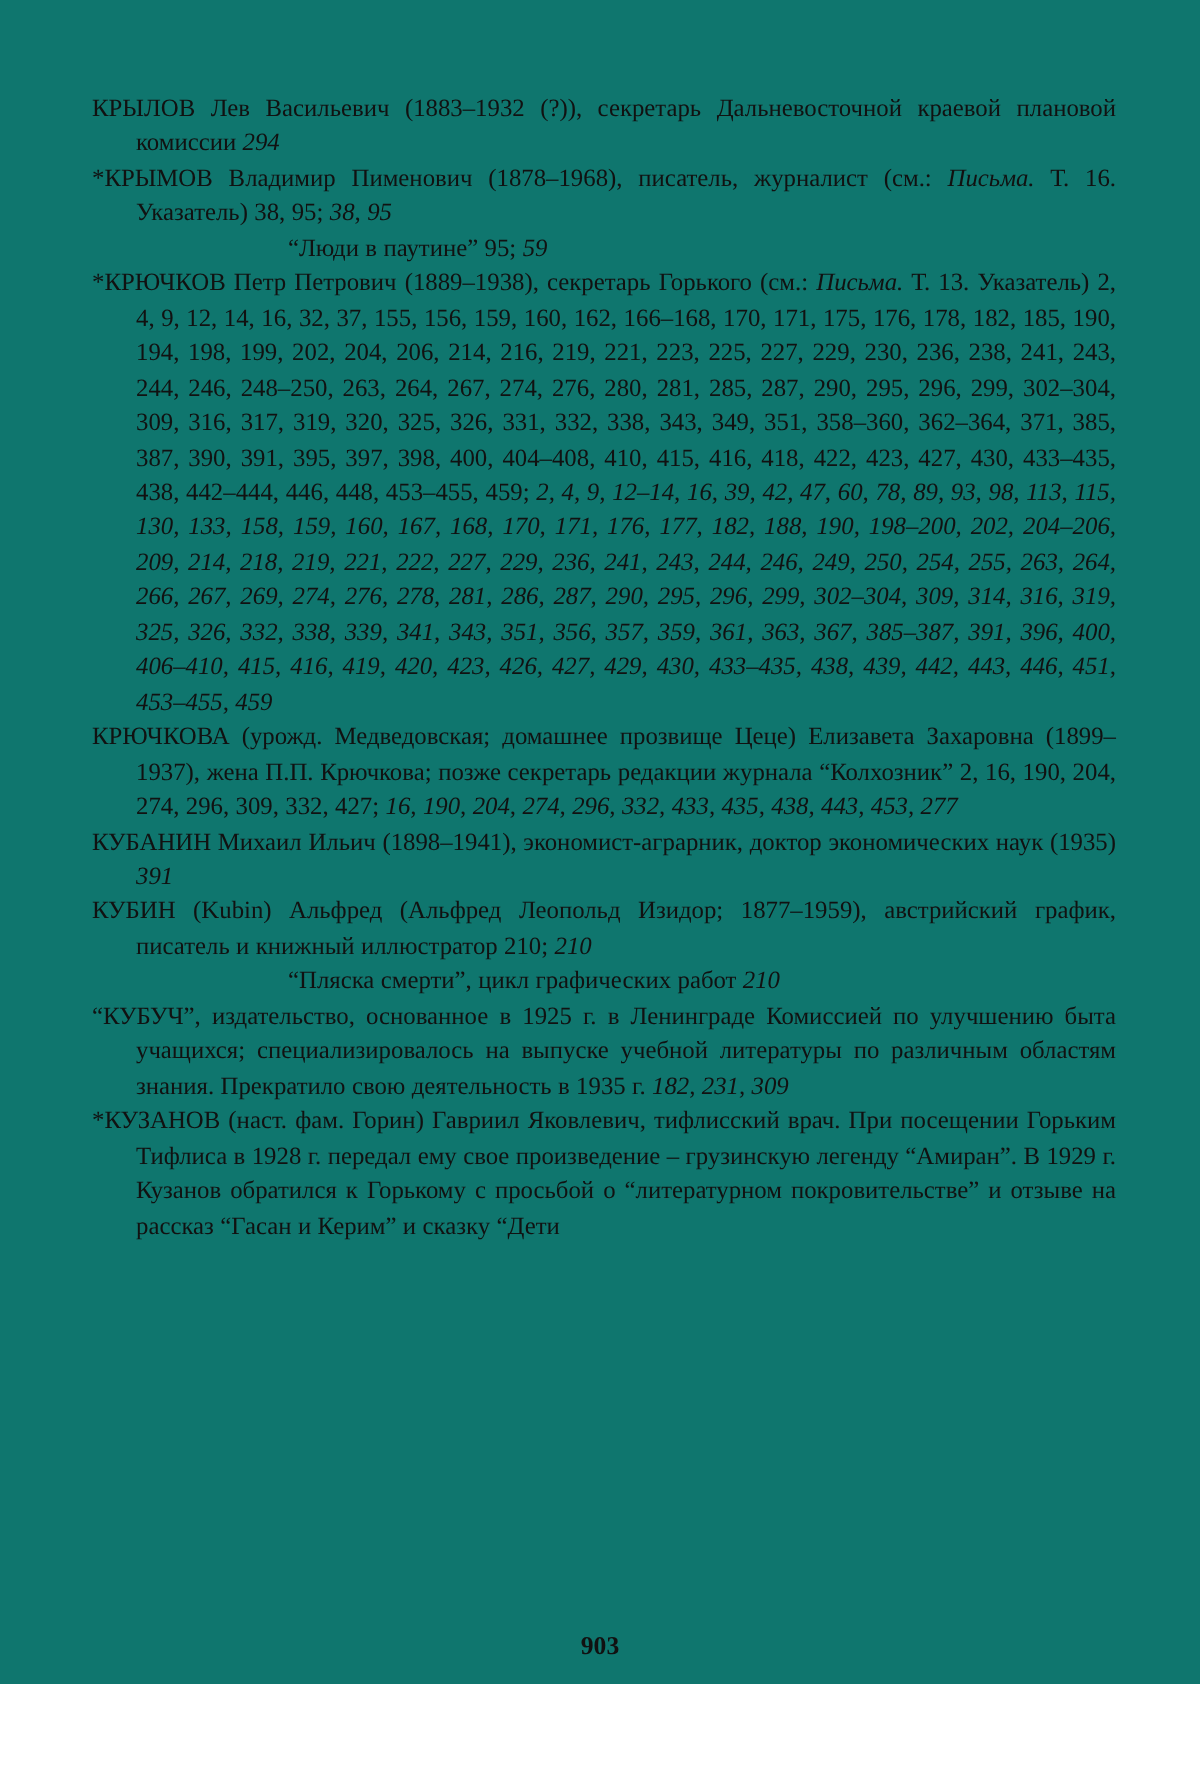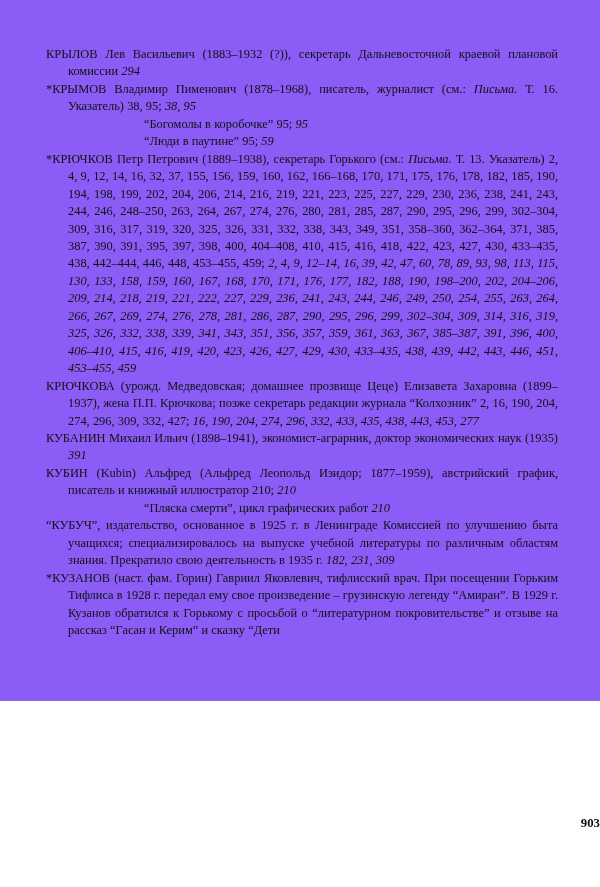--- a/index.html
+++ b/index.html
@@ -13,22 +13,22 @@
     height: 887px;
     position: relative;
     overflow: hidden;
     font-family: "Liberation Serif", "DejaVu Serif", serif;
     color: #111111;
   }
   #page {
     position: absolute;
     left: 0; top: 0;
     width: 600px;
-    height: 701px;
-    background: #8b5cf6;
+    height: 842px;
+    background: #0f766e;
   }
   #text-column {
     position: absolute;
     left: 46px;
     top: 46px;
     width: 512px;
   }
   .entry {
     font-size: 12.4px;
     line-height: 17.45px;
@@ -47,37 +47,36 @@
     text-align: left;
   }
   i, .it {
     font-style: italic;
   }
   .page-number {
     position: absolute;
     left: 0;
     top: 816px;
     width: 600px;
-    text-align: right;
+    text-align: center;
     font-family: "Liberation Serif", "DejaVu Serif", serif;
     font-weight: bold;
     font-size: 12.8px;
   }
   
   .entry { text-align-last: left; }
 </style>
 </head>
 <body>
 
 <div id="page">
 
   <div id="text-column">
       <p class="entry"><span>КРЫЛОВ Лев Васильевич (1883–1932 (?)), секретарь Дальневосточной краевой плановой комиссии </span><i>294</i></p>
       <p class="entry"><span>*КРЫМОВ Владимир Пименович (1878–1968), писатель, журналист (см.: </span><i>Письма.</i><span> Т. 16. Указатель) 38, 95; </span><i>38, 95</i></p>
-      <p class="entry sub"><span>“Богомолы в коробочке” 95; </span><i>95</i></p>
       <p class="entry sub"><span>“Люди в паутине” 95; </span><i>59</i></p>
       <p class="entry"><span>*КРЮЧКОВ Петр Петрович (1889–1938), секретарь Горького (см.: </span><i>Письма.</i><span> Т. 13. Указатель) 2, 4, 9, 12, 14, 16, 32, 37, 155, 156, 159, 160, 162, 166–168, 170, 171, 175, 176, 178, 182, 185, 190, 194, 198, 199, 202, 204, 206, 214, 216, 219, 221, 223, 225, 227, 229, 230, 236, 238, 241, 243, 244, 246, 248–250, 263, 264, 267, 274, 276, 280, 281, 285, 287, 290, 295, 296, 299, 302–304, 309, 316, 317, 319, 320, 325, 326, 331, 332, 338, 343, 349, 351, 358–360, 362–364, 371, 385, 387, 390, 391, 395, 397, 398, 400, 404–408, 410, 415, 416, 418, 422, 423, 427, 430, 433–435, 438, 442–444, 446, 448, 453–455, 459; </span><i>2, 4, 9, 12–14, 16, 39, 42, 47, 60, 78, 89, 93, 98, 113, 115, 130, 133, 158, 159, 160, 167, 168, 170, 171, 176, 177, 182, 188, 190, 198–200, 202, 204–206, 209, 214, 218, 219, 221, 222, 227, 229, 236, 241, 243, 244, 246, 249, 250, 254, 255, 263, 264, 266, 267, 269, 274, 276, 278, 281, 286, 287, 290, 295, 296, 299, 302–304, 309, 314, 316, 319, 325, 326, 332, 338, 339, 341, 343, 351, 356, 357, 359, 361, 363, 367, 385–387, 391, 396, 400, 406–410, 415, 416, 419, 420, 423, 426, 427, 429, 430, 433–435, 438, 439, 442, 443, 446, 451, 453–455, 459</i></p>
       <p class="entry"><span>КРЮЧКОВА (урожд. Медведовская; домашнее прозвище Цеце) Елизавета Захаровна (1899–1937), жена П.П. Крючкова; позже секретарь редакции журнала “Колхозник” 2, 16, 190, 204, 274, 296, 309, 332, 427; </span><i>16, 190, 204, 274, 296, 332, 433, 435, 438, 443, 453, 277</i></p>
       <p class="entry"><span>КУБАНИН Михаил Ильич (1898–1941), экономист-аграрник, доктор экономических наук (1935) </span><i>391</i></p>
       <p class="entry"><span>КУБИН (Kubin) Альфред (Альфред Леопольд Изидор; 1877–1959), австрийский график, писатель и книжный иллюстратор 210; </span><i>210</i></p>
       <p class="entry sub"><span>“Пляска смерти”, цикл графических работ </span><i>210</i></p>
       <p class="entry"><span>“КУБУЧ”, издательство, основанное в 1925 г. в Ленинграде Комиссией по улучшению быта учащихся; специализировалось на выпуске учебной литературы по различным областям знания. Прекратило свою деятельность в 1935 г. </span><i>182, 231, 309</i></p>
       <p class="entry"><span>*КУЗАНОВ (наст. фам. Горин) Гавриил Яковлевич, тифлисский врач. При посещении Горьким Тифлиса в 1928 г. передал ему свое произведение – грузинскую легенду “Амиран”. В 1929 г. Кузанов обратился к Горькому с просьбой о “литературном покровительстве” и отзыве на рассказ “Гасан и Керим” и сказку “Дети</span></p>
     </div>
 

